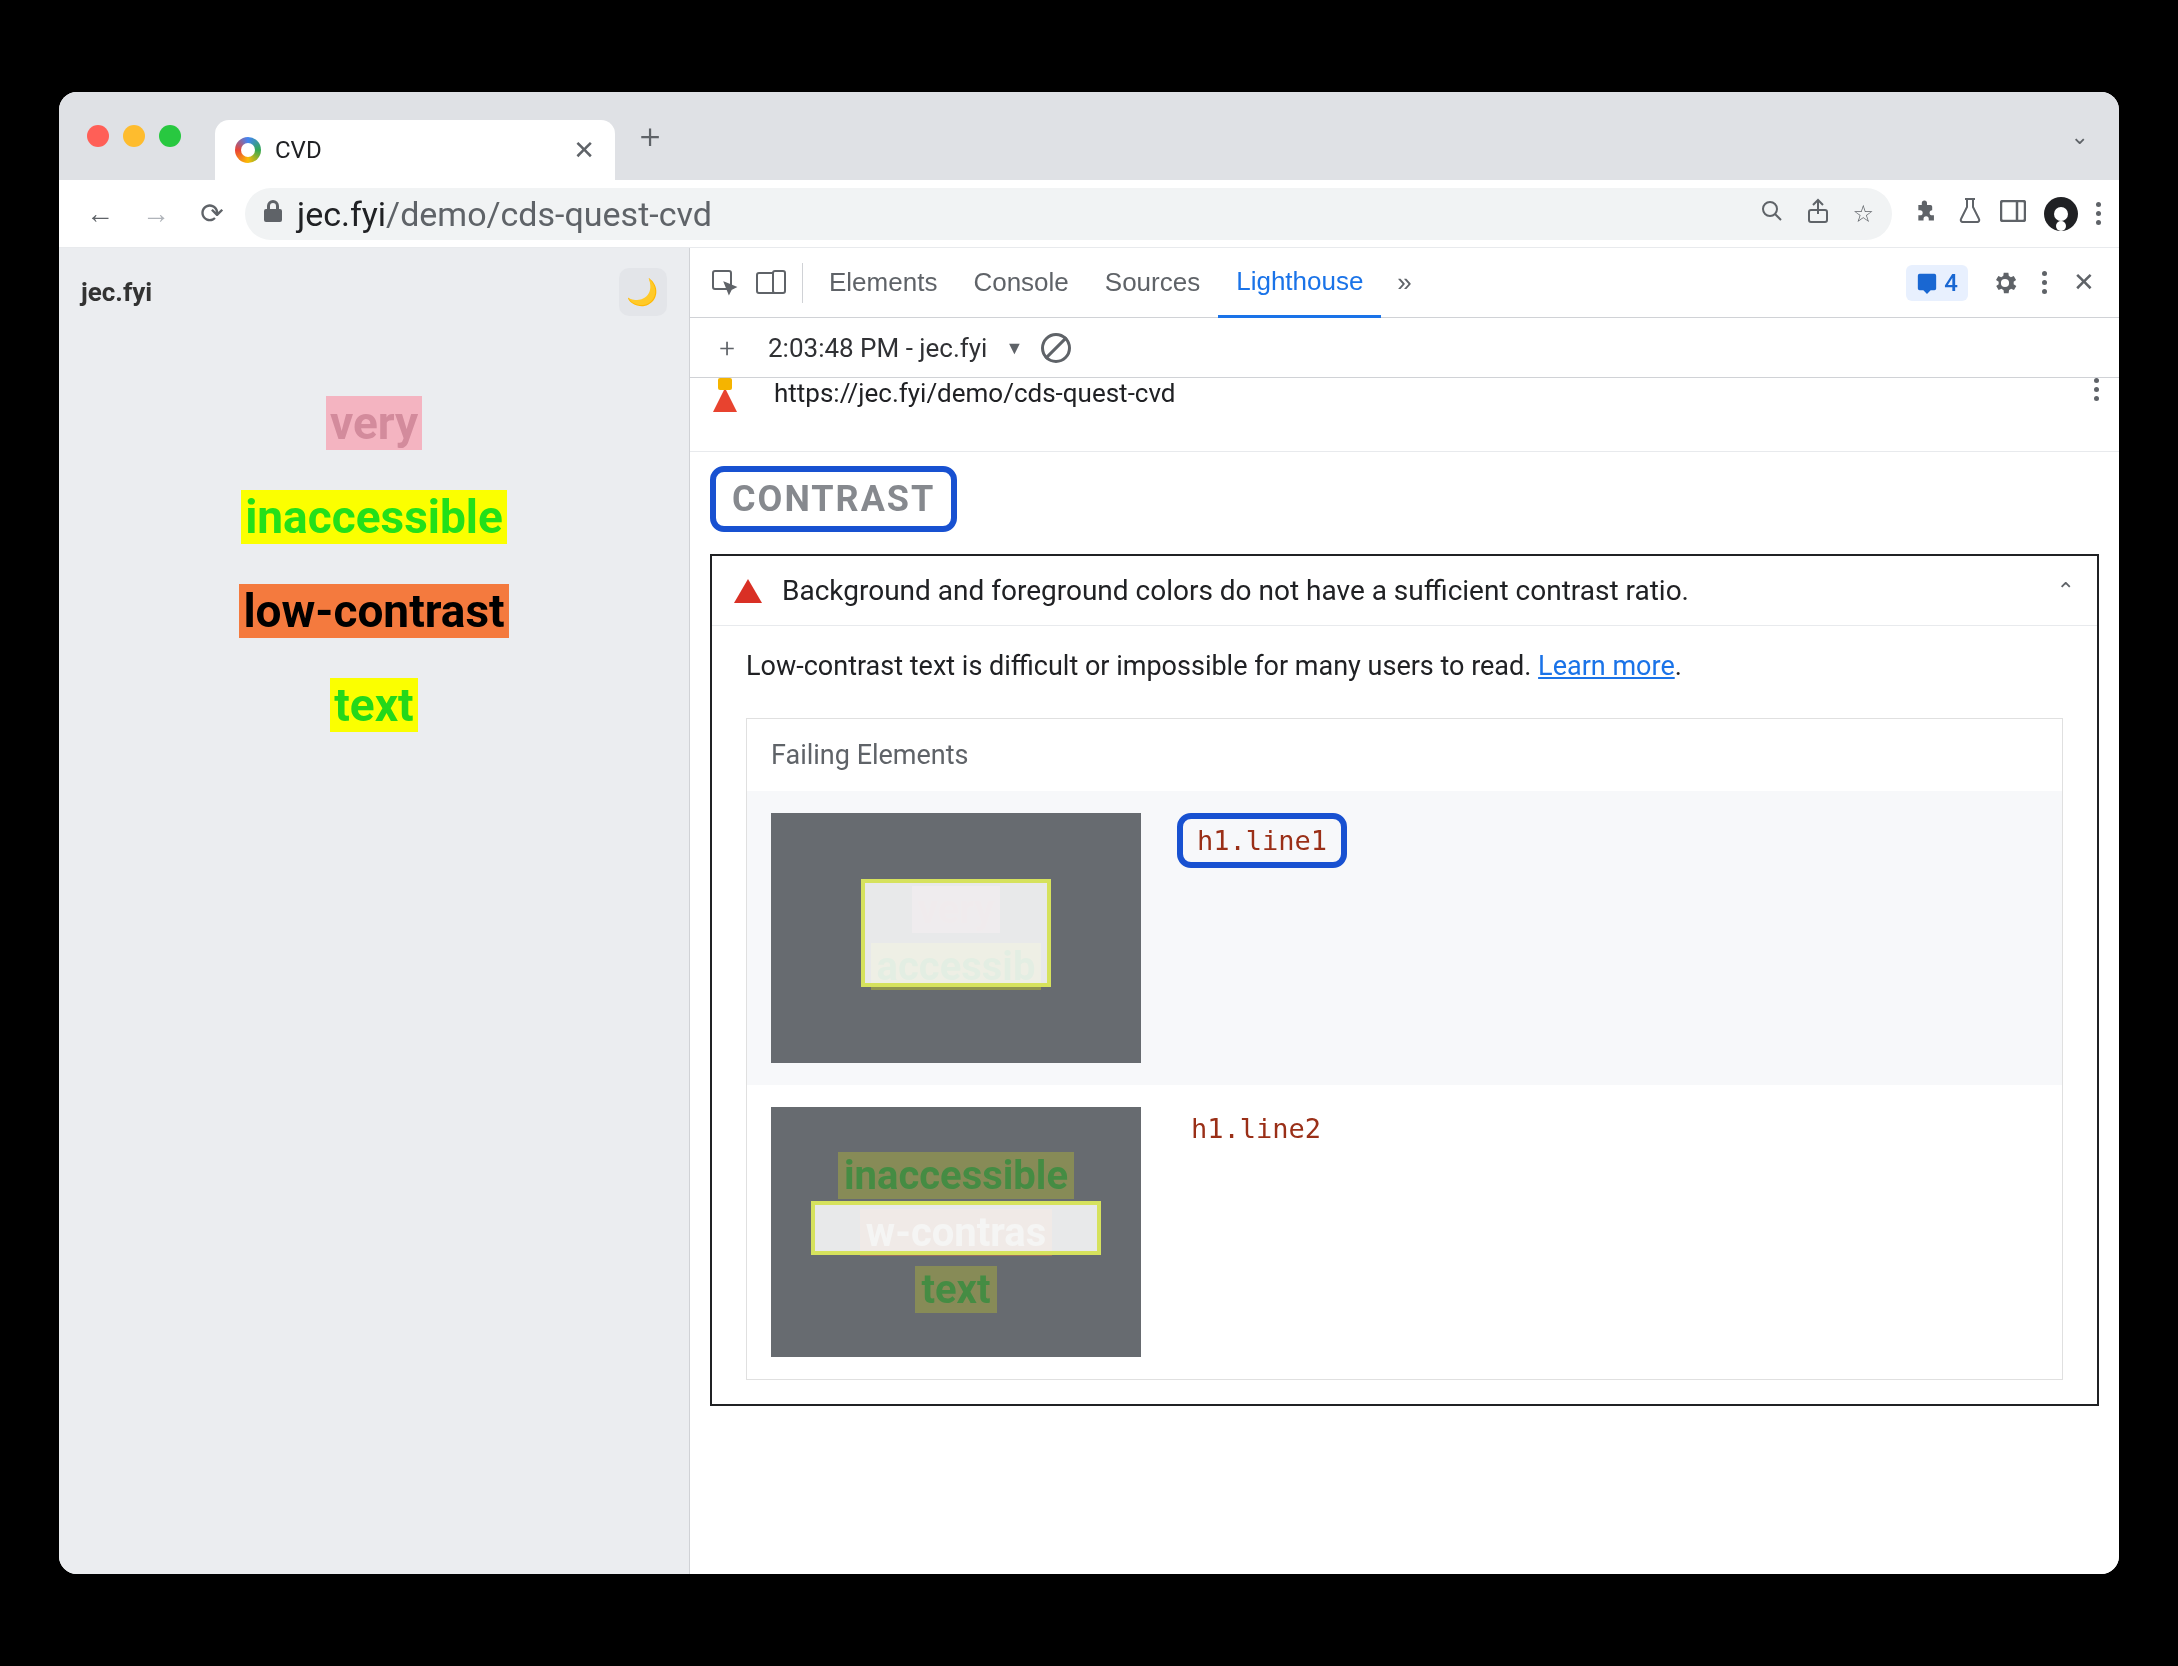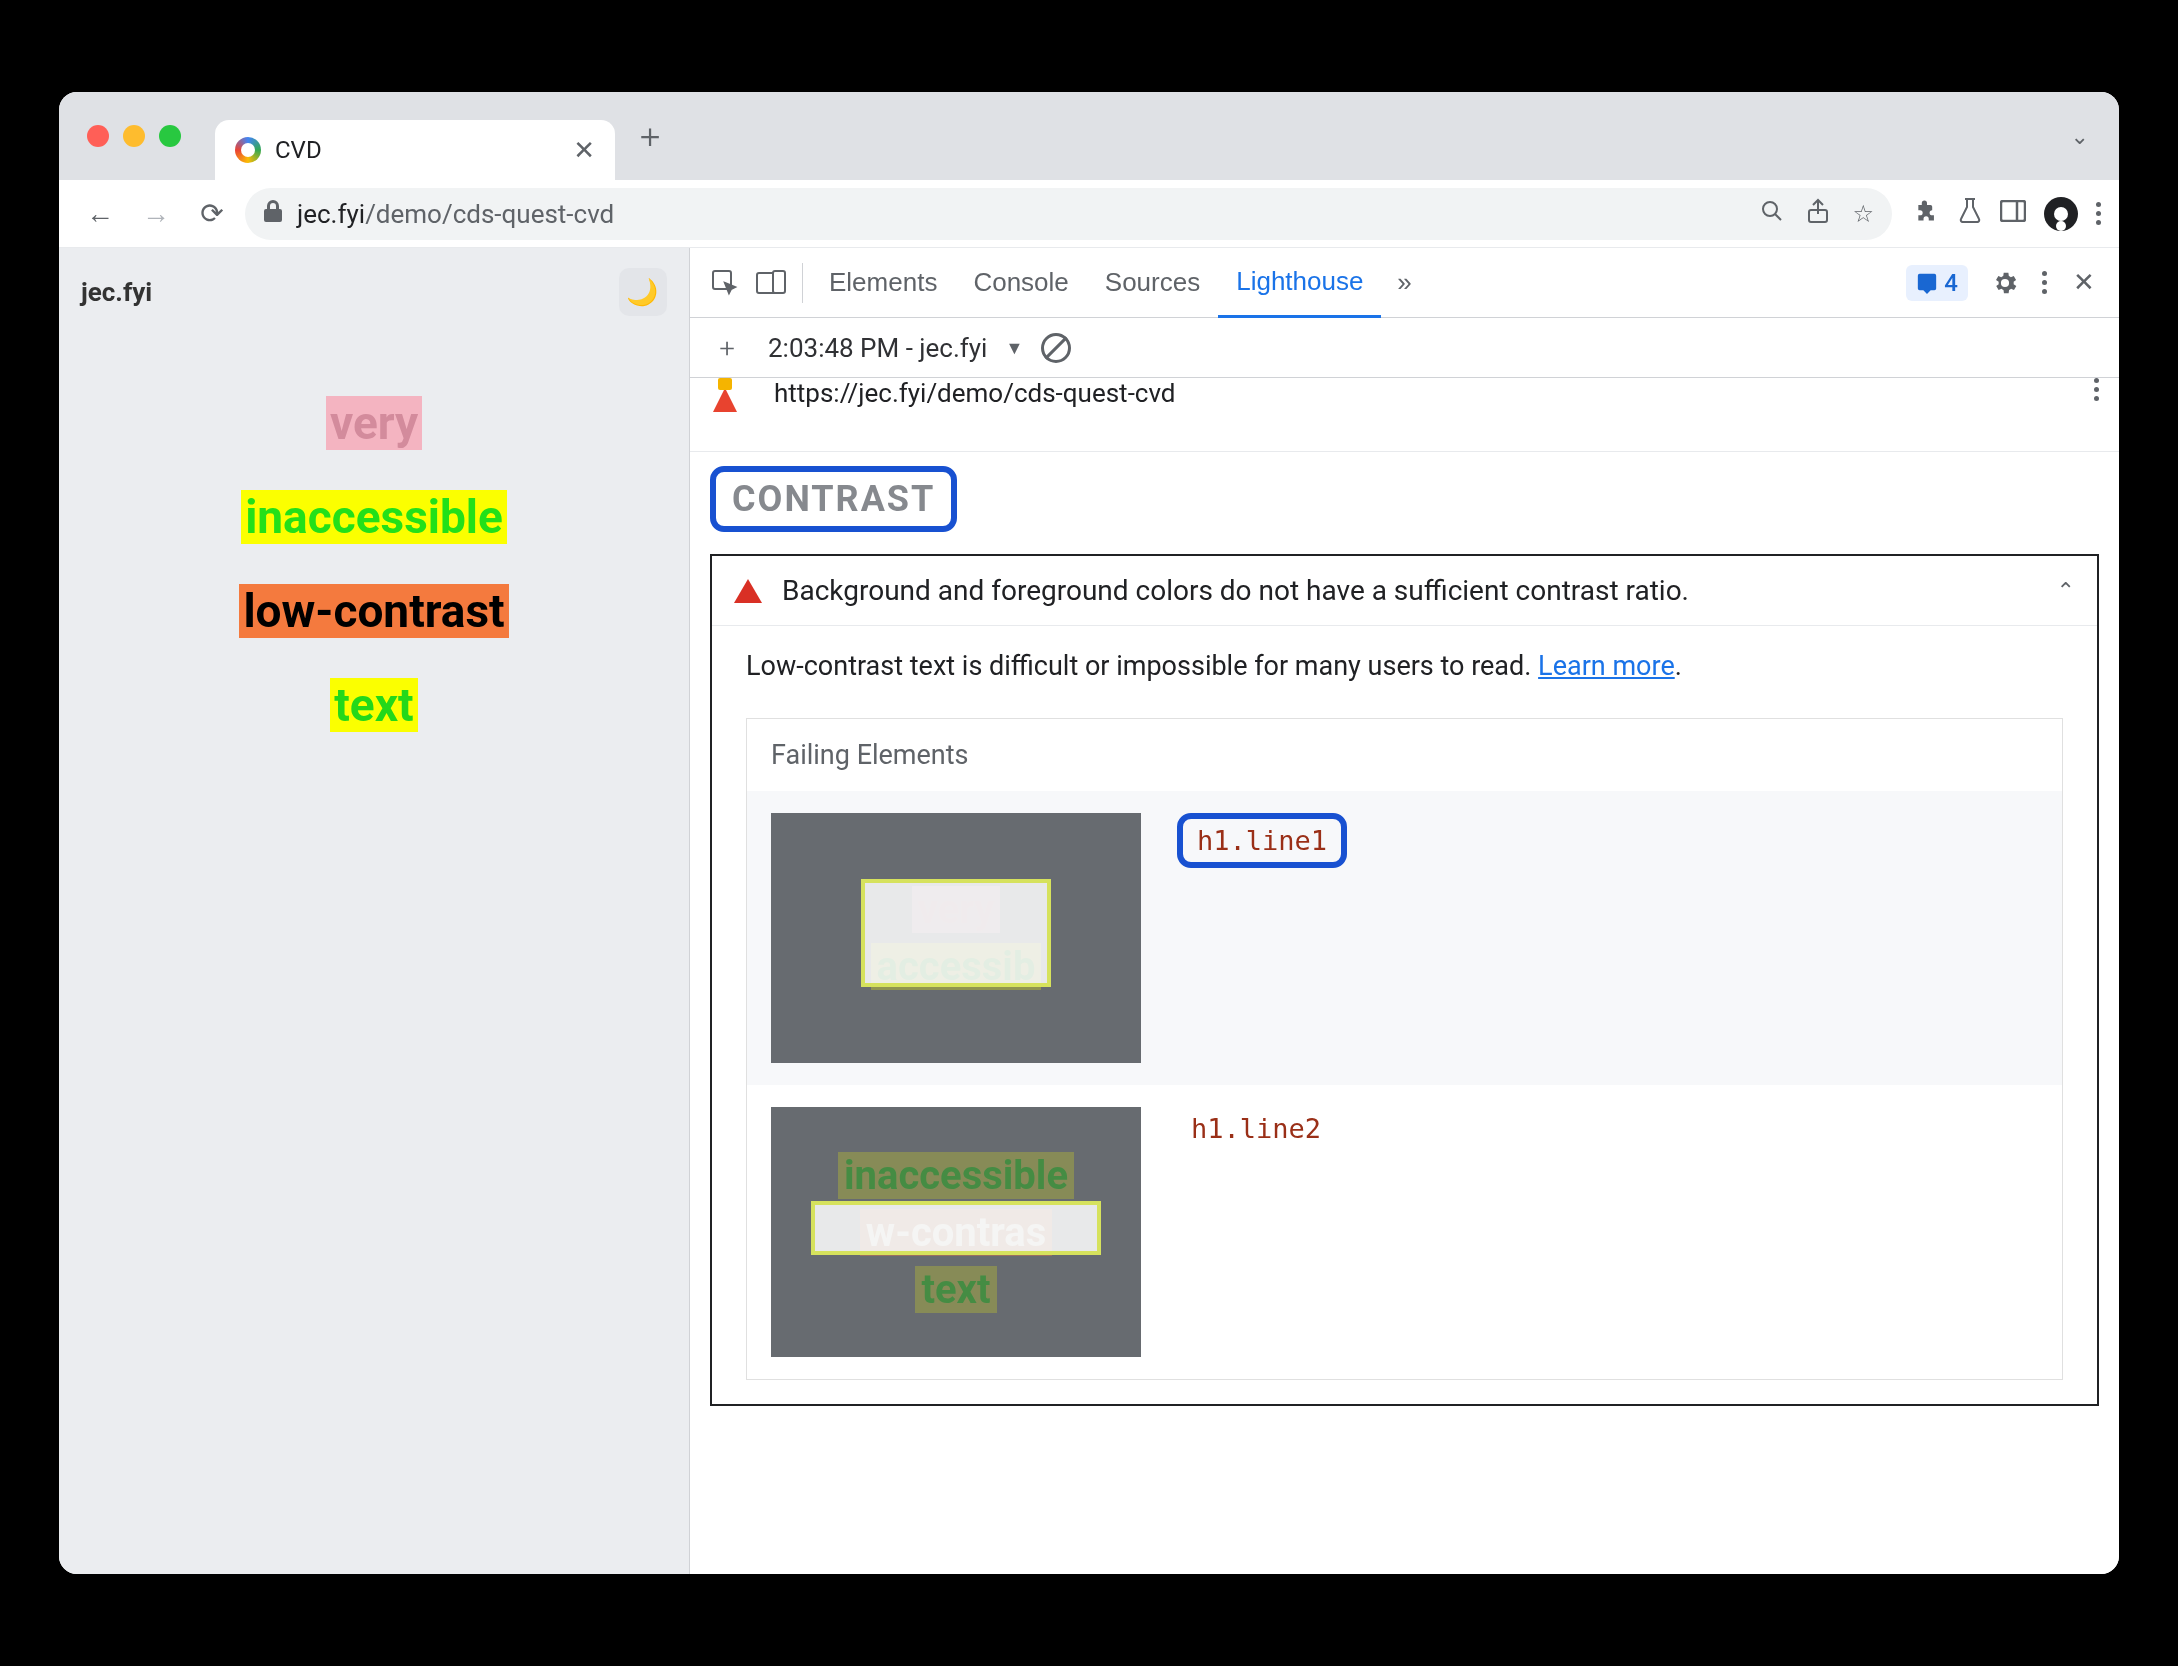--- a/index.html
+++ b/index.html
@@ -85,21 +85,21 @@
     height:52px;
     background:#f1f3f4;
     border-radius: 26px;
     display:flex;
     align-items:center;
     padding: 0 18px;
     gap:14px;
   }
   .lock { color:#5f6368; font-size:22px; }
   .url {
-    font-size: 26px; color:#202124;
+    font-size: 34px; color:#202124;
   }
   .url .muted{ color:#5f6368; }
   .omni-icons{ margin-left:auto; display:flex; gap:22px; align-items:center; }
   .omni-icon { color:#5f6368; font-size:24px; }
   .right-icons{ display:flex; gap:18px; align-items:center; margin-left:12px; }
   .avatar{ width:34px;height:34px;border-radius:50%;background:#202124;display:flex;align-items:center;justify-content:center;}
   .avatar::after{content:"";width:14px;height:14px;border-radius:50%;background:#fff;box-shadow:0 12px 0 -2px #fff;}
   .dots-v { display:inline-flex; flex-direction:column; gap:4px;}
   .dots-v span{width:5px;height:5px;background:#5f6368;border-radius:50%;}
 

